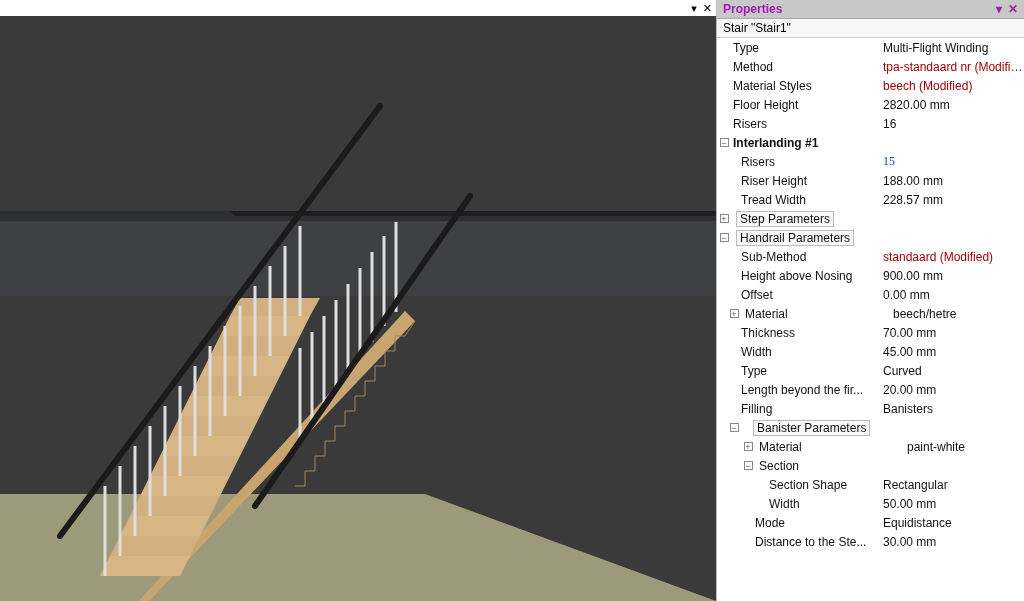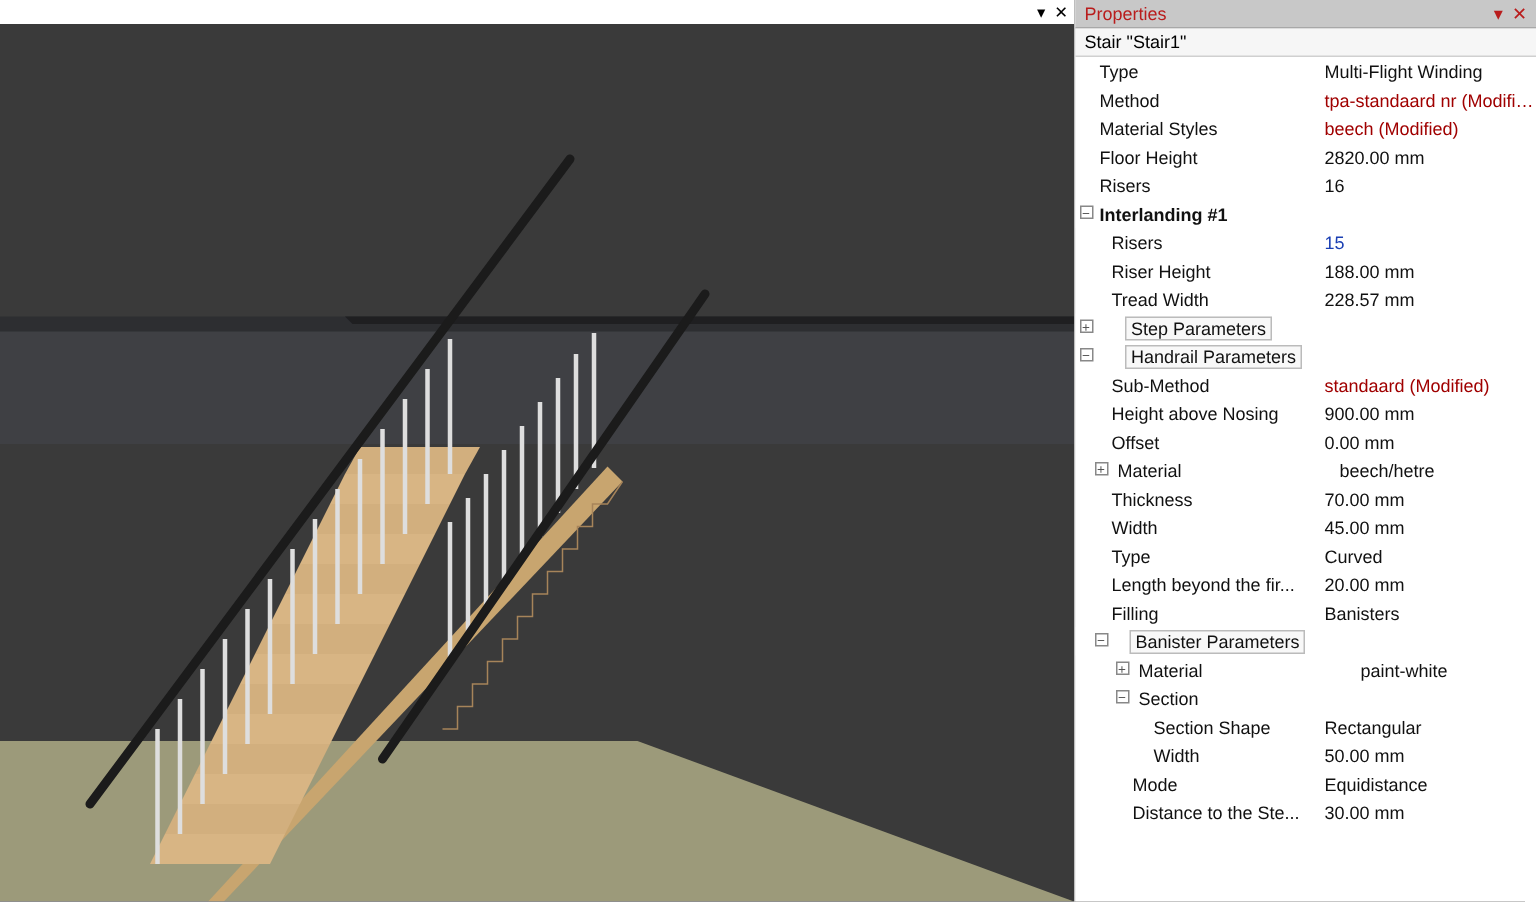--- a/index.html
+++ b/index.html
@@ -5,34 +5,34 @@
   * { box-sizing: border-box; margin: 0; padding: 0; }
   html, body { width: 1024px; height: 601px; font-family: "Segoe UI", Tahoma, sans-serif; font-size: 12px; overflow: hidden; }
   .app { display: flex; width: 100%; height: 100%; }
   .viewport-wrap { flex: 1 1 auto; display: flex; flex-direction: column; background: #fff; }
   .viewport-header { height: 16px; background: #fff; display: flex; justify-content: flex-end; align-items: center; padding: 0 4px; gap: 6px; }
   .viewport-header span { font-size: 11px; cursor: pointer; }
   .viewport { flex: 1; background: #3a3a3a; position: relative; overflow: hidden; }
   .viewport svg { width: 100%; height: 100%; display: block; }
 
   .panel { width: 308px; flex: 0 0 308px; background: #fff; border-left: 1px solid #bdbdbd; display: flex; flex-direction: column; }
-  .panel-title { background: #c8c8c8; color: #b91c1c; font-size: 12px; padding: 2px 6px; display: flex; align-items: center; justify-content: space-between; border-bottom: 1px solid #a8a8a8; }
+  .panel-title { background: #c8c8c8; color: #a21caf; font-size: 12px; padding: 2px 6px; display: flex; align-items: center; justify-content: space-between; border-bottom: 1px solid #a8a8a8; font-weight: bold; }
   .panel-title .controls { display: flex; gap: 6px; }
   .panel-title .controls span { cursor: pointer; }
   .panel-sub { background: #f6f6f6; font-size: 12px; padding: 2px 6px; border-bottom: 1px solid #d0d0d0; }
 
   .prop-list { flex: 1; overflow-y: auto; background: #fff; }
   .row { display: flex; align-items: center; height: 19px; font-size: 12px; border-bottom: 0px solid transparent; }
   .toggle { width: 14px; flex: 0 0 14px; text-align: center; color: #555; cursor: pointer; font-size: 10px; line-height: 14px; }
   .toggle .box { display:inline-block; width:9px; height:9px; border:1px solid #888; font-size:9px; line-height:8px; text-align:center; background:#fff; }
   .label { flex: 0 0 148px; padding-left: 2px; color: #111; white-space: nowrap; overflow: hidden; text-overflow: ellipsis; }
-  .label.boxed { border: 1px solid #bbb; background: #f8f8f8; padding: 0 3px; display:inline-block; flex: 0 0 auto; margin-left: 19px; }
+  .label.boxed { border: 1px solid #bbb; background: #f8f8f8; padding: 0 3px; display:inline-block; flex: 0 0 auto; margin-left: 5px; }
   .value { flex: 1 1 auto; padding-left: 4px; white-space: nowrap; overflow: hidden; text-overflow: ellipsis; }
   .v-black { color: #111; }
-  .v-blue { color: #1a3fb3; }
+  .v-blue { color: #1a3fb3; font-family: Liberation Serif, serif; }
   .v-red { color: #a00000; }
   .indent-1 .label { padding-left: 10px; }
   .indent-2 .label { padding-left: 24px; }
   .indent-3 .label { padding-left: 38px; }
   .shift-toggle-1 .toggle { margin-left: 10px; }
   .shift-toggle-2 .toggle { margin-left: 24px; }
   .group-row .label { font-weight: 400; }
   .group-row { background: #fff; }
 </style>
 </head>

